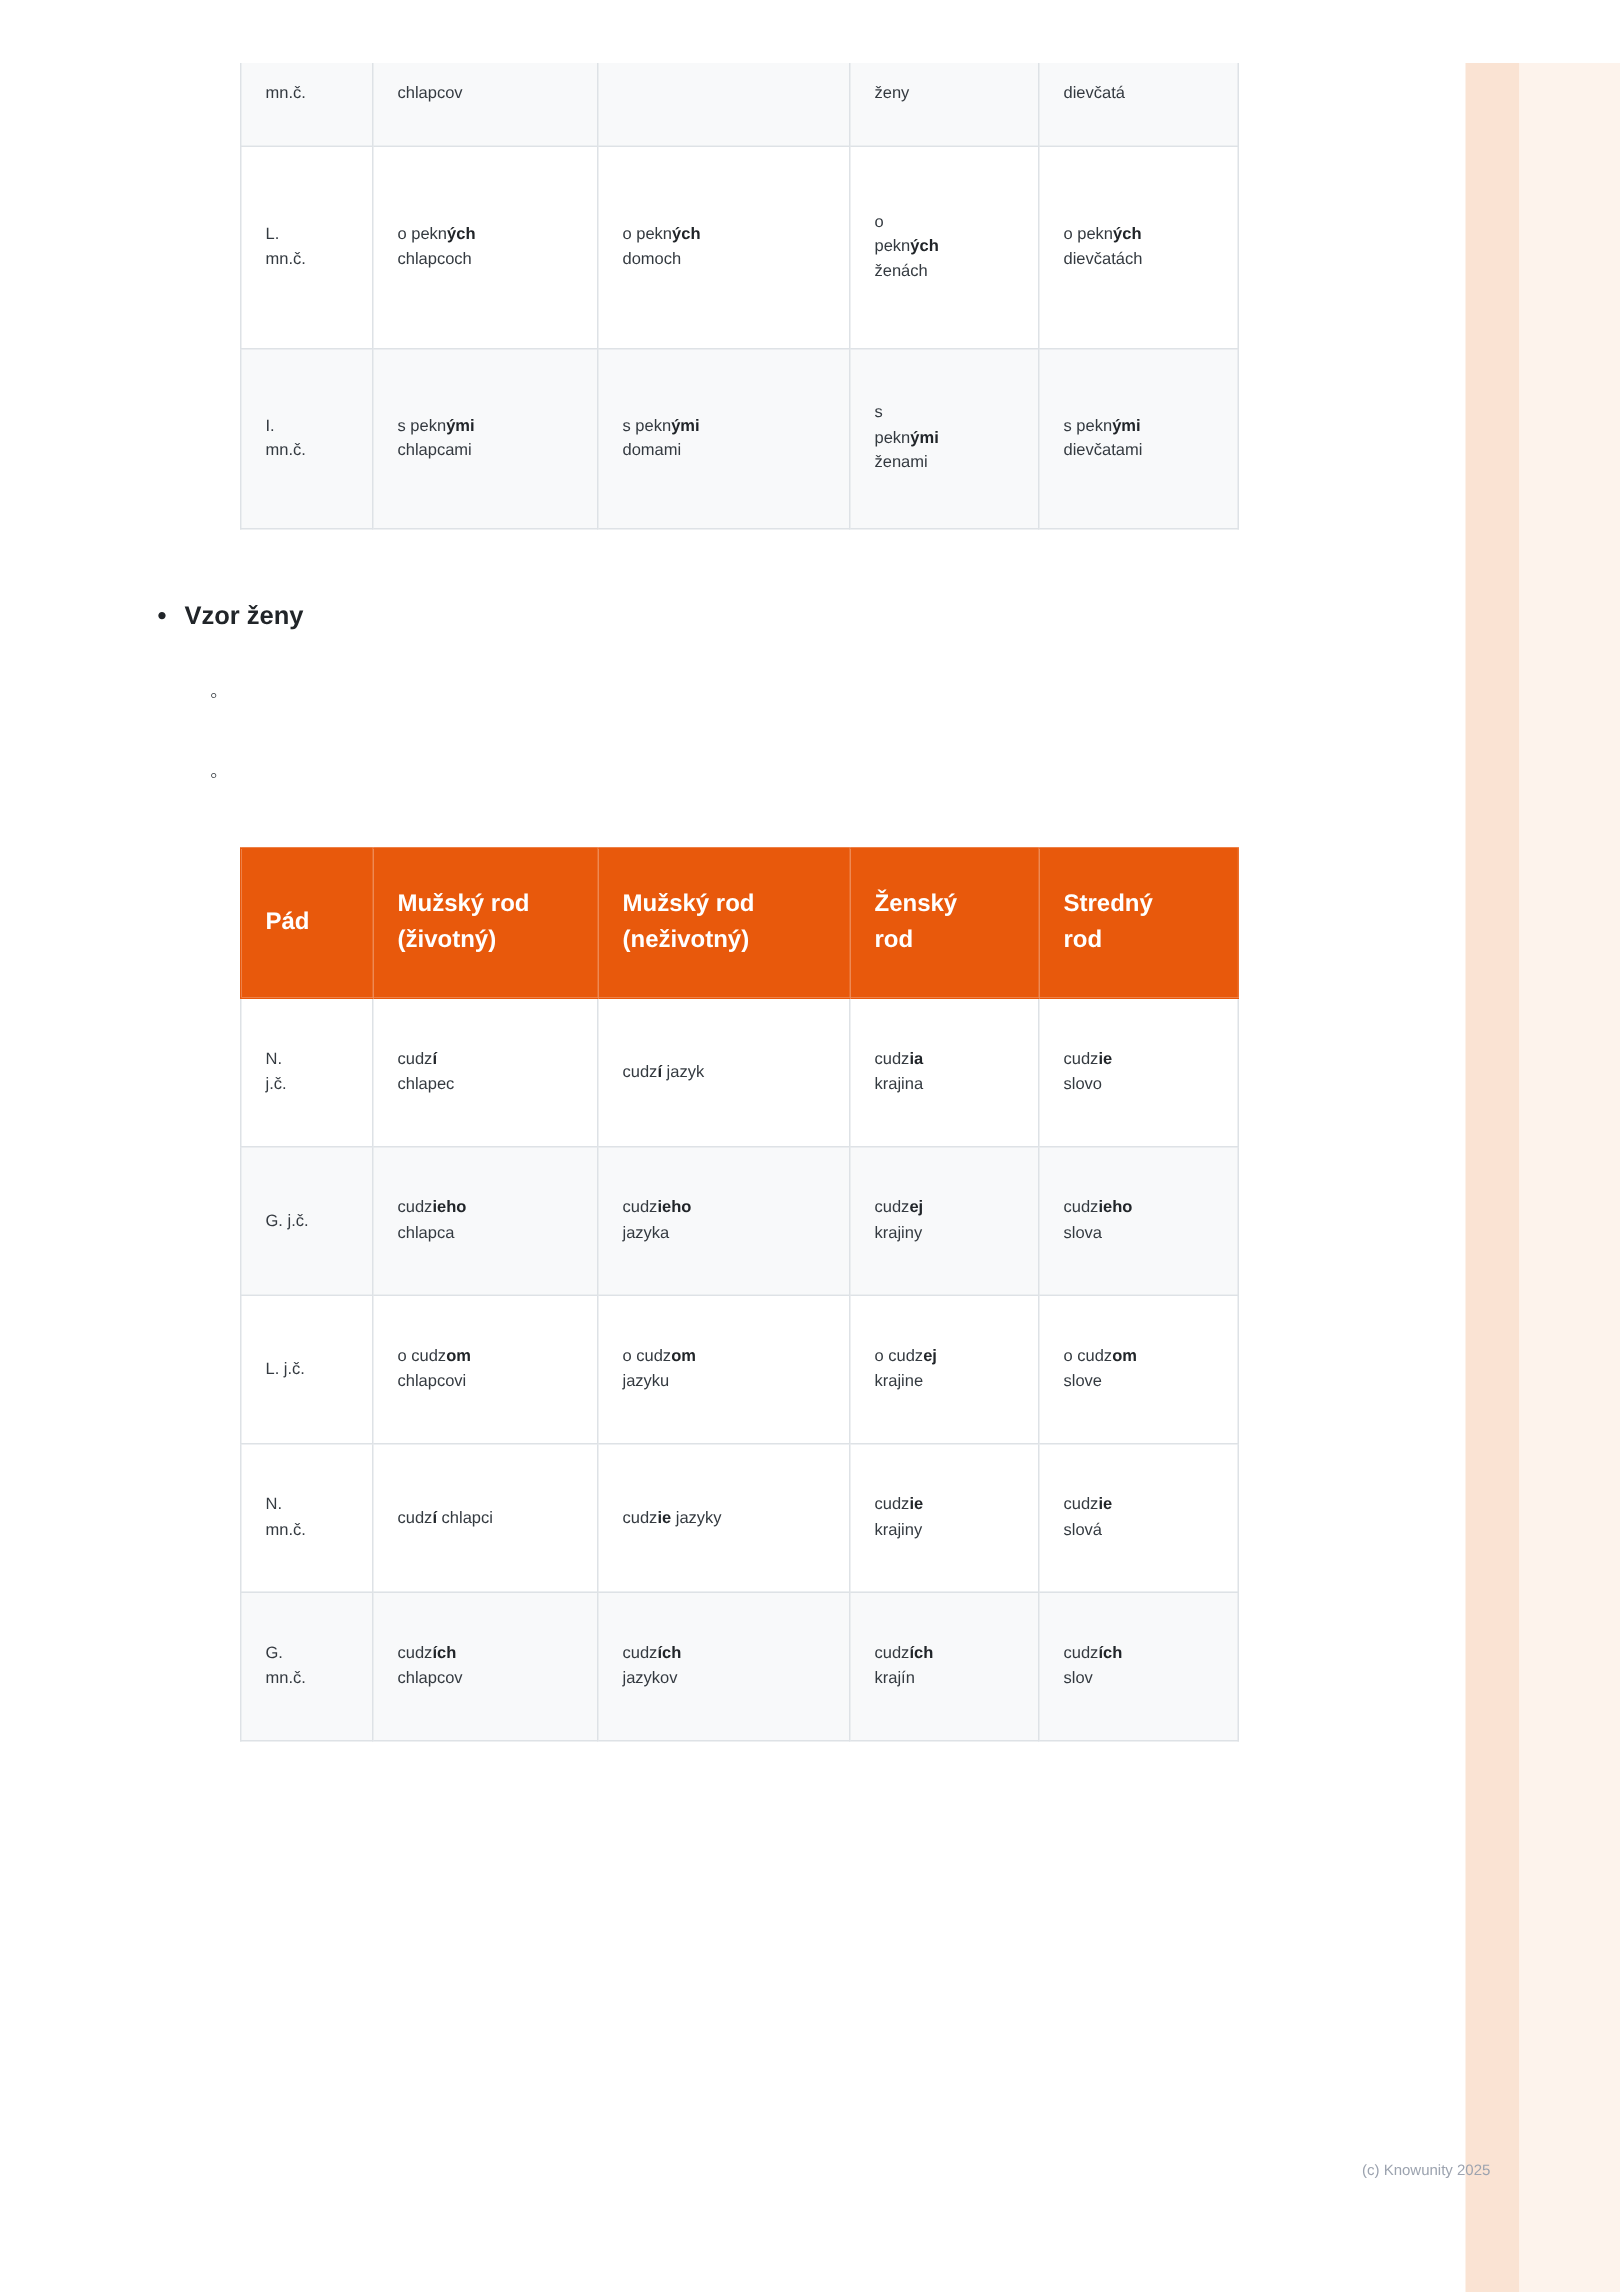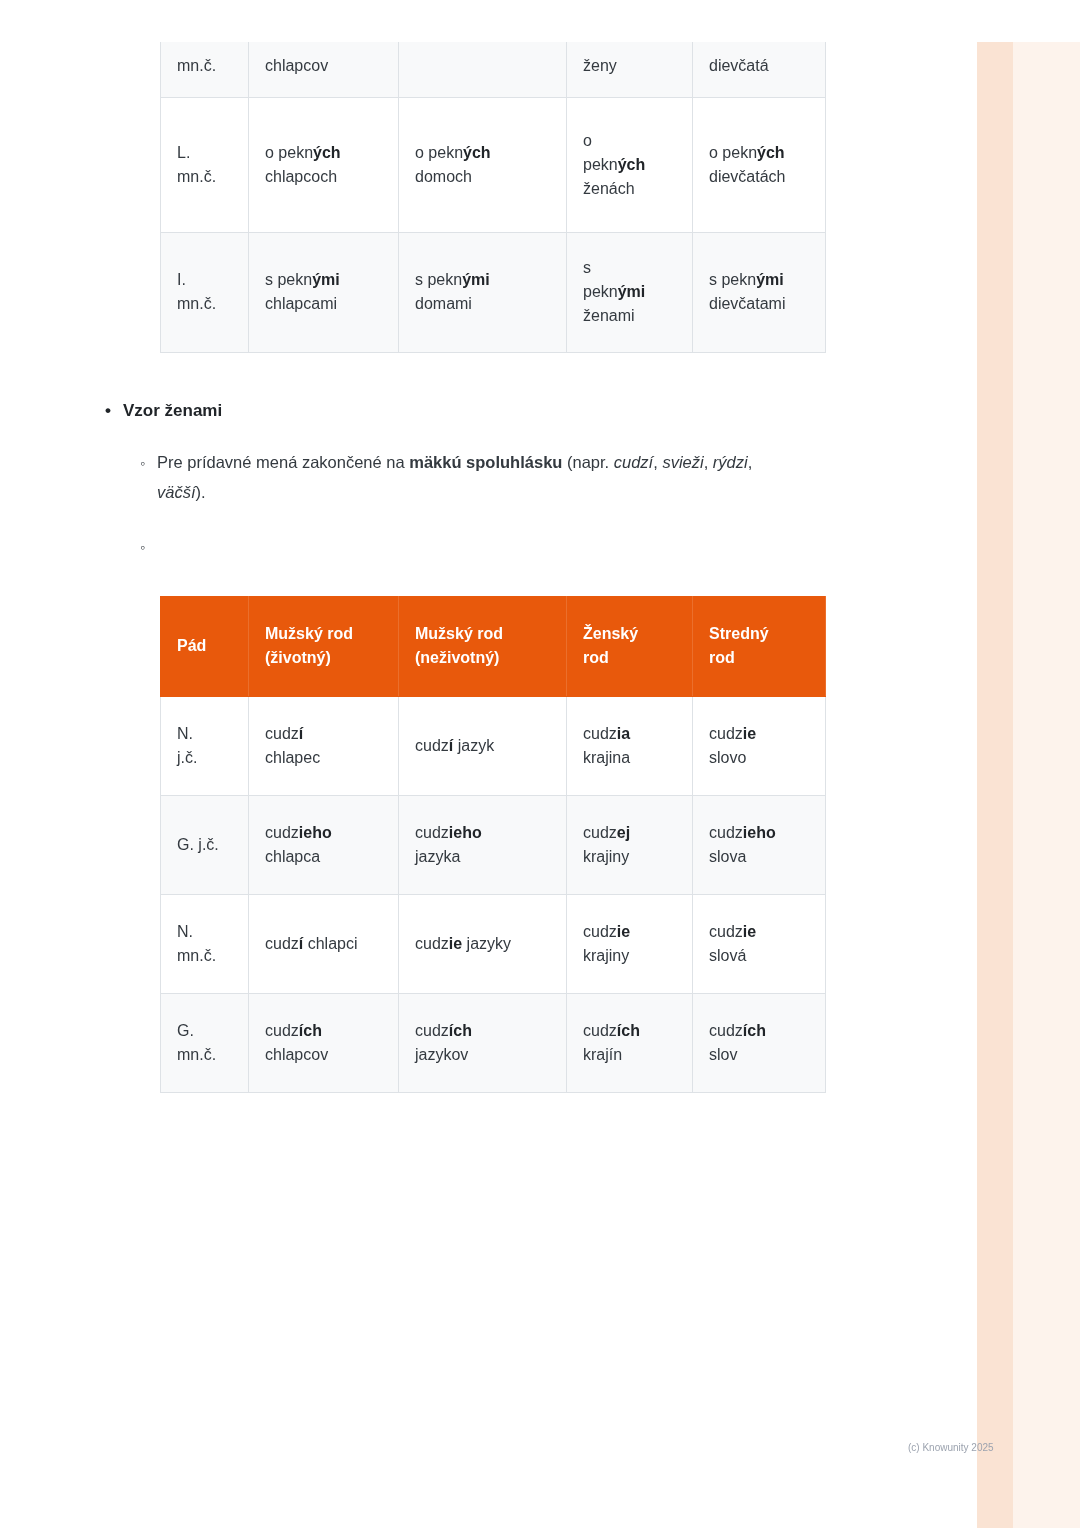--- a/index.html
+++ b/index.html
@@ -44,21 +44,21 @@
   }
   table.decl-table col.c0 { width: 88px; }
   table.decl-table col.c1 { width: 150px; }
   table.decl-table col.c2 { width: 168px; }
   table.decl-table col.c3 { width: 126px; }
   table.decl-table col.c4 { width: 133px; }
   table.decl-table td, table.decl-table th {
     box-sizing: border-box;
     border: 1px solid var(--border, #DEE2E6);
     padding: 12px 16px;
-    font-size: 16px;
+    font-size: 11px;
     line-height: 1.5;
     vertical-align: middle;
     text-align: left;
     word-wrap: break-word;
   }
   table.decl-table th {
     background: var(--accent, #E8590C);
     color: var(--header-text, #ffffff);
     font-weight: 700;
     font-size: 16px;
@@ -149,25 +149,24 @@
           <td>s pekn<b>ými</b><br>domami</td>
           <td>s<br>pekn<b>ými</b><br>ženami</td>
           <td>s pekn<b>ými</b><br>dievčatami</td>
         </tr>
       </tbody>
     </table>
 
   <div class="bullets">
     <div class="li l1">
       <span class="marker">•</span>
-      <span class="li-text">Vzor ženami</span>
+      <span class="li-text">Vzor ženy</span>
     </div>
     <div class="li l2">
       <span class="marker">◦</span>
-      <span class="li-text">Pre prídavné mená zakončené na <b>mäkkú spoluhlásku</b> (napr. <i>cudzí</i>, <i>svieži</i>, <i>rýdzi</i>, <i>väčší</i>).</span>
     </div>
     <div class="li l2">
       <span class="marker">◦</span>
     </div>
   </div>
 
   <table id="cudzi-table" class="decl-table">
     <colgroup>
       <col class="c0">
         <col class="c1">
@@ -193,20 +192,27 @@
           <td>cudz<b>ie</b><br>slovo</td>
         </tr>
         <tr class="shaded">
           <td>G. j.č.</td>
           <td>cudz<b>ieho</b><br>chlapca</td>
           <td>cudz<b>ieho</b><br>jazyka</td>
           <td>cudz<b>ej</b><br>krajiny</td>
           <td>cudz<b>ieho</b><br>slova</td>
         </tr>
         <tr>
+          <td>L. j.č.</td>
+          <td>o cudz<b>om</b><br>chlapcovi</td>
+          <td>o cudz<b>om</b><br>jazyku</td>
+          <td>o cudz<b>ej</b><br>krajine</td>
+          <td>o cudz<b>om</b><br>slove</td>
+        </tr>
+        <tr>
           <td>N.<br>mn.č.</td>
           <td>cudz<b>í</b> chlapci</td>
           <td>cudz<b>ie</b> jazyky</td>
           <td>cudz<b>ie</b><br>krajiny</td>
           <td>cudz<b>ie</b><br>slová</td>
         </tr>
         <tr class="shaded">
           <td>G.<br>mn.č.</td>
           <td>cudz<b>ích</b><br>chlapcov</td>
           <td>cudz<b>ích</b><br>jazykov</td>

